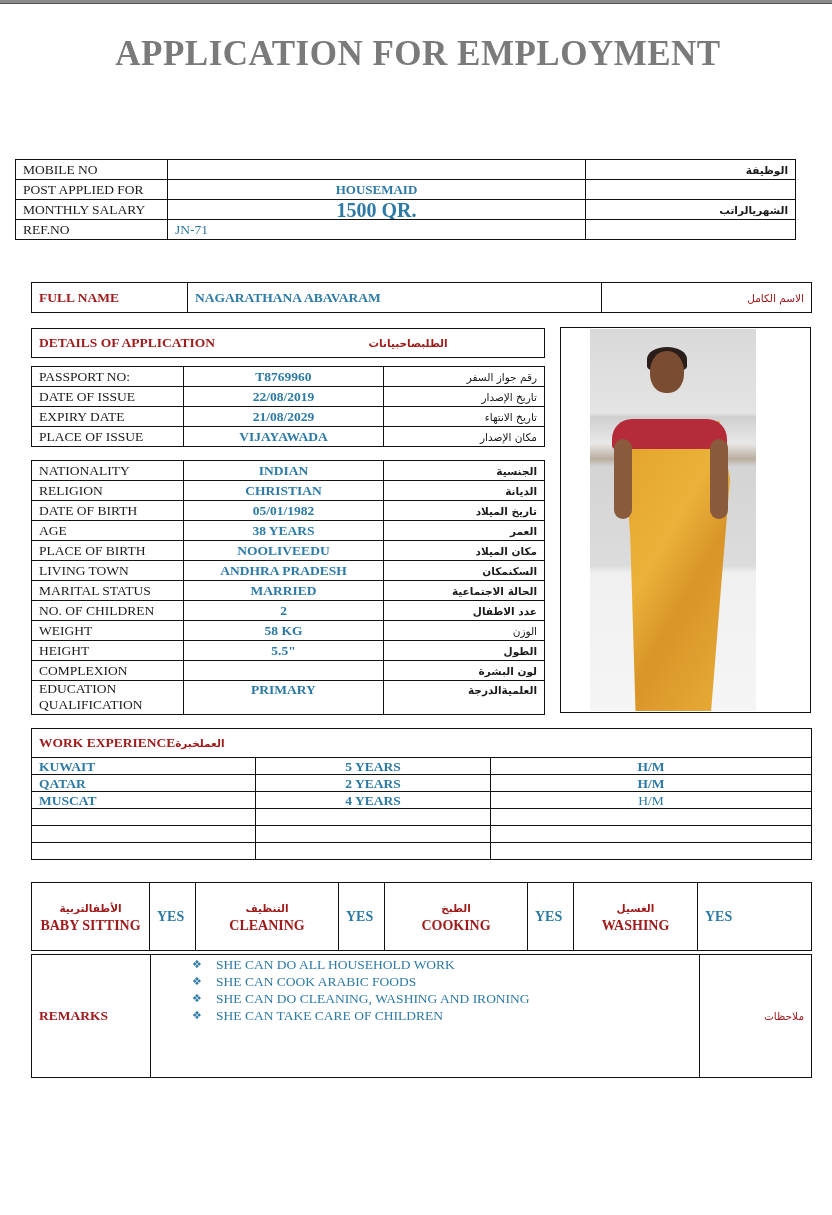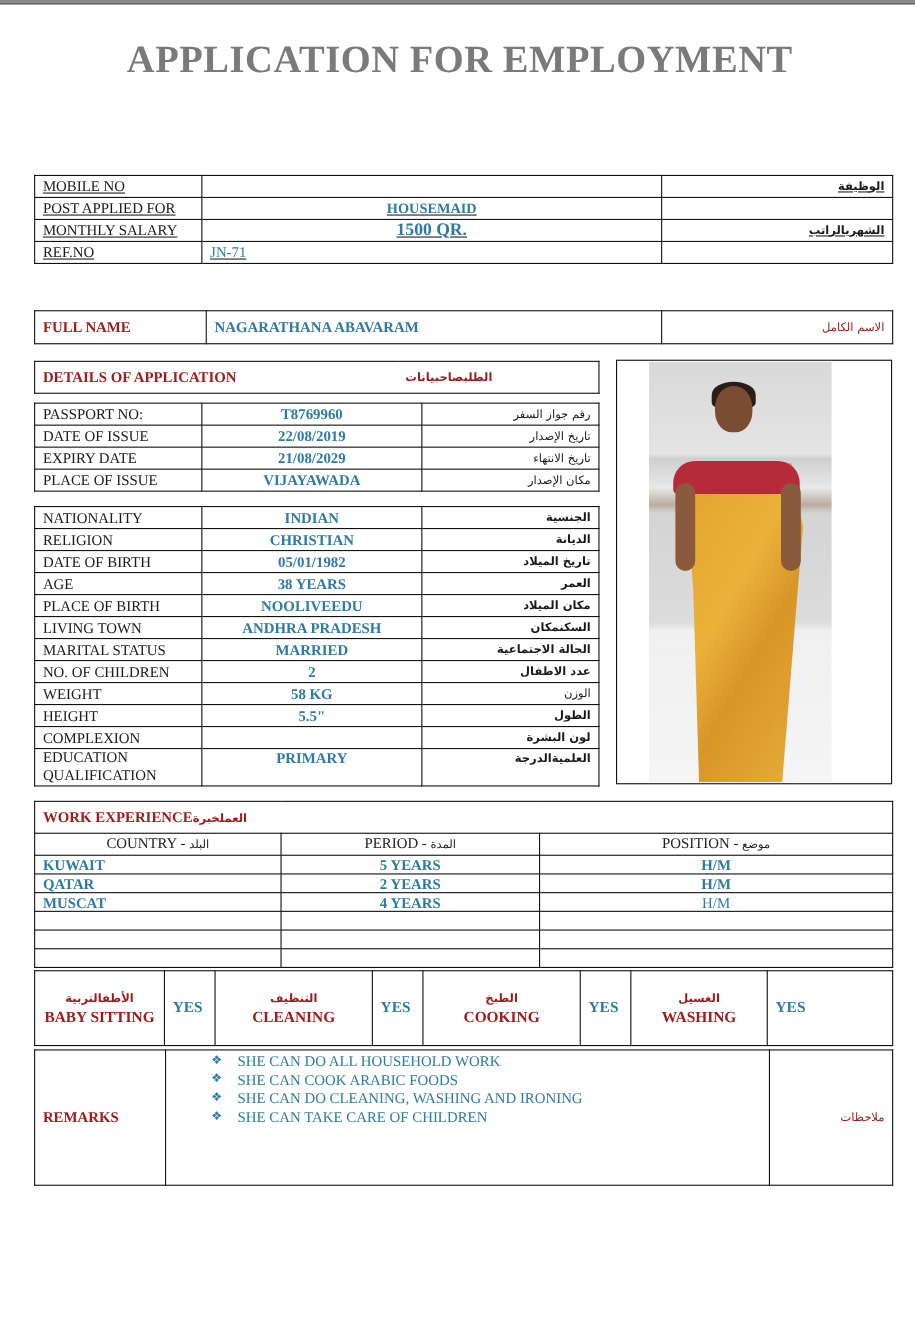--- a/index.html
+++ b/index.html
@@ -8,21 +8,21 @@
   .topbar { position: absolute; left: 0; top: 0; width: 832px; height: 4px; background: #8a8a8a; border-bottom: 1px solid #555; }
   .title { position: absolute; left: 0; top: 34px; width: 836px; text-align: center; font-family: "Liberation Serif", serif; font-weight: bold; font-size: 35px; color: #7a7a7a; letter-spacing: 0.5px; }
   table { border-collapse: collapse; position: absolute; table-layout: fixed; }
   td { border: 1px solid #111; font-size: 13.5px; padding: 0 7px; vertical-align: middle; white-space: nowrap; overflow: hidden; height: 20px; line-height: 18px; }
   .lbl { color: #1a1a1a; }
   .val { color: #2d7aa6; font-weight: bold; text-align: center; }
   .val-left { color: #2d7aa6; text-align: left; }
   .ar { direction: rtl; text-align: right; font-family: "DejaVu Sans", sans-serif; font-size: 10.5px; font-weight: bold; color: #1a1a1a; }
   .red { color: #a01c1c; font-weight: bold; }
   .ar-red { direction: rtl; text-align: right; font-family: "DejaVu Sans", sans-serif; font-size: 10.5px; color: #a01c1c; }
-  .big { font-size: 16px; }
+  .big { font-size: 20px; }
   .photo-box { position: absolute; left: 560px; top: 327px; width: 251px; height: 386px; border: 1.5px solid #111; background: #fff; }
   .photo { position: absolute; left: 29px; top: 1px; width: 166px; height: 382px; overflow: hidden; background: linear-gradient(#d9d9d9 0%, #e4e4e4 22%, #cfcfcf 23%, #e8e8e8 30%, #b9ad9e 34%, #d4d4d4 36%, #dcdcdc 62%, #f0f0f0 64%, #f5f5f5 100%); }
   .head { position: absolute; left: 60px; top: 22px; width: 34px; height: 42px; background: #7a4d33; border-radius: 48% 48% 45% 45%; }
   .hair { position: absolute; left: 57px; top: 18px; width: 40px; height: 24px; background: #2a1e1a; border-radius: 50% 50% 20% 20%; }
   .blouse { position: absolute; left: 22px; top: 90px; width: 115px; height: 30px; background: #b62b3a; border-radius: 20px 20px 4px 4px; }
   .saree { position: absolute; left: 35px; top: 92px; width: 105px; height: 290px; background: linear-gradient(120deg, #e3a22a 0%, #eab23a 40%, #d99528 60%, #e8ad38 100%); clip-path: polygon(20% 0, 90% 0, 100% 20%, 92% 55%, 82% 100%, 10% 100%, 5% 40%, 0 15%); }
   .arm { position: absolute; top: 110px; width: 18px; height: 80px; background: #8a5a3c; border-radius: 9px; }
   .remarks-list { list-style: none; padding-left: 28px; }
   .remarks-list li { color: #2d7aa6; font-size: 13.5px; line-height: 17px; position: relative; padding-left: 30px; }
   .remarks-list li .bullet { position: absolute; left: 6px; top: 0; font-size: 11px; color: #2d7aa6; }
@@ -32,21 +32,21 @@
   .yes { color: #2d7aa6; font-weight: bold; font-size: 14px; }
   .hdr { text-align: center; font-size: 13.5px; }
   .hdr .ar-inline { font-family: "DejaVu Sans", sans-serif; font-size: 10.5px; }
 </style>
 </head>
 <body>
 
 <div class="topbar"></div>
 <div class="title">APPLICATION FOR EMPLOYMENT</div>
 
-<table style="left:31px; top:159px; width:780px;text-decoration:underline;">
+<table style="left:15px; top:159px; width:780px;">
   <colgroup>
       <col style="width:152px">
       <col style="width:418px">
       <col style="width:210px">
     </colgroup>
   <tbody>
       <tr>
     <td class="lbl">MOBILE NO</td>
     <td class="val"></td>
     <td class="ar">الوظيفة</td>
@@ -217,34 +217,20 @@
       <col style="width:235px">
       <col style="width:321px">
     </colgroup>
   <tbody>
       <tr>
     <td colspan="3" class="red" style="height:29px;">
       <span>WORK EXPERIENCE</span><span style="font-family:'DejaVu Sans',sans-serif; font-size:10.5px;">العملخبرة</span>
     </td>
   </tr>
   <tr>
-    <td class="hdr">
-      <span>COUNTRY -</span>
-      <span class="ar-inline">البلد</span>
-    </td>
-    <td class="hdr">
-      <span>PERIOD -</span>
-      <span class="ar-inline">المدة</span>
-    </td>
-    <td class="hdr">
-      <span>POSITION -</span>
-      <span class="ar-inline">موضع</span>
-    </td>
-  </tr>
-  <tr>
     <td class="val-left" style="font-weight:bold; height:17px; line-height:15px;">KUWAIT</td>
     <td class="val" style="height:17px; line-height:15px;">5 YEARS</td>
     <td class="val" style="height:17px; line-height:15px;">H/M</td>
   </tr>
   <tr>
     <td class="val-left" style="font-weight:bold; height:17px; line-height:15px;">QATAR</td>
     <td class="val" style="height:17px; line-height:15px;">2 YEARS</td>
     <td class="val" style="height:17px; line-height:15px;">H/M</td>
   </tr>
   <tr>

